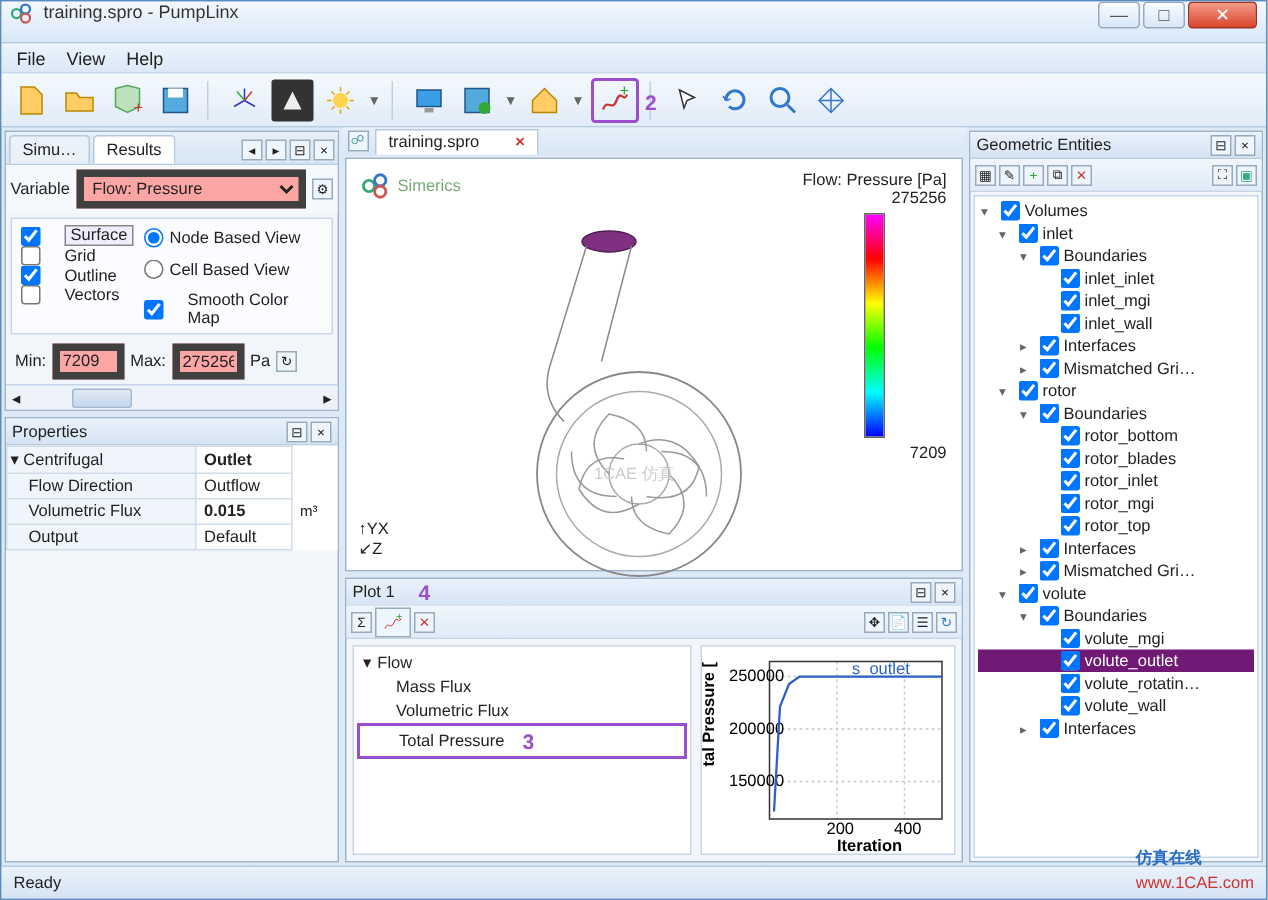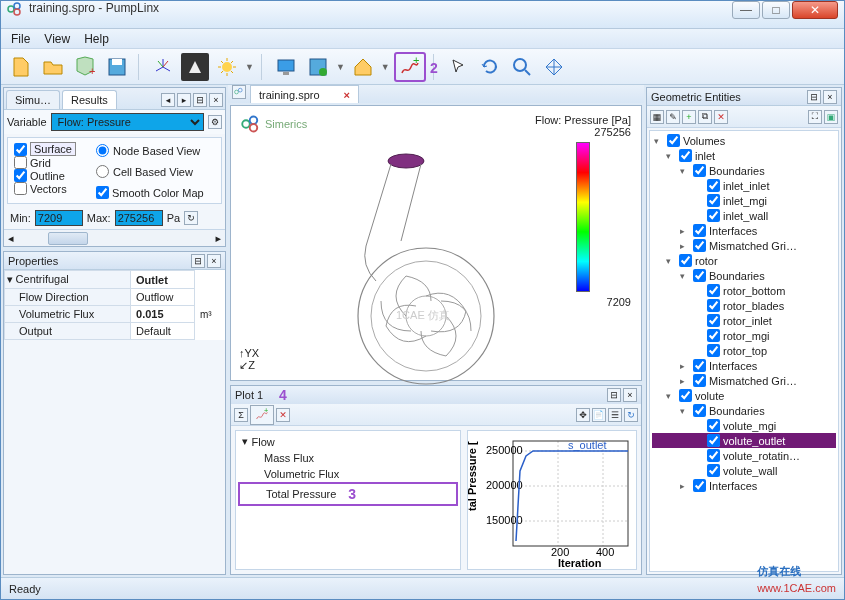--- a/index.html
+++ b/index.html
@@ -20,34 +20,34 @@
 .main{display:grid;grid-template-columns:227px 1fr 200px;grid-template-rows:1fr;position:absolute;top:84px;left:0;right:0;bottom:22px}
 .left-col{display:flex;flex-direction:column}
 .panel{background:#f2f6fb;border:1px solid #9db4cc;margin:2px}
 .panel-hdr{height:18px;background:linear-gradient(#eaf2fb,#d5e3f3);border-bottom:1px solid #b8cde0;display:flex;align-items:center;padding:0 4px;font-family:"Courier New",monospace;font-size:11px}
 .panel-hdr .btns{margin-left:auto;display:flex;gap:2px;align-items:center}
 .sqbtn{width:14px;height:14px;border:1px solid #9ab;background:#eef5fc;display:flex;align-items:center;justify-content:center;font-size:9px}
 .tabstrip{height:22px;display:flex;align-items:flex-end;padding:0 2px;background:linear-gradient(#e8f0f9,#d8e6f5);border-bottom:1px solid #b8cde0}
 .tab{padding:3px 8px;background:#eaf1f9;border:1px solid #b5c9dd;border-bottom:none;border-radius:3px 3px 0 0;margin-right:2px;font-size:11px}
 .tab.active{background:#fff}
 .var-row{display:flex;align-items:center;padding:3px;gap:4px;background:#f5f9fd}
-select,input[type=text]{border:1px solid #404040;background:#0ea5e9;padding:1px 2px;font-size:11px}
+select,input[type=text]{border:5px solid #404040;background:#fca5a5;padding:1px 2px;font-size:11px}
 .opts{padding:4px 6px;background:#fafcff;border:1px solid #c5d6e8;margin:3px;display:grid;grid-template-columns:82px 1fr;gap:3px 0}
-.chk{display:flex;align-items:center;gap:3px;font-size:11px}
+.chk{display:flex;align-items:center;gap:16px;font-size:11px}
 .chk input{margin:0}
 .radio{display:flex;align-items:center;gap:4px;font-size:11px;margin:2px 0}
 .minmax{display:flex;align-items:center;gap:4px;padding:3px 6px}
 .minmax input{width:48px}
 .scroll-h{height:17px;background:#eef3f9;border-top:1px solid #c5d6e8;display:flex;align-items:center}
 .scroll-h .thumb{width:40px;height:13px;background:linear-gradient(#e0eaf5,#c5d6ea);border:1px solid #9fb6cd;border-radius:2px;margin-left:30px}
 .prop-tbl{width:100%;border-collapse:collapse;background:#fff}
 .prop-tbl td{border:1px solid #d0dce9;padding:2px 5px;font-size:11px}
 .prop-tbl td:first-child{background:#f0f5fb}
 .center-col{display:flex;flex-direction:column}
-.doc-tabs{height:18px;display:flex;background:linear-gradient(#e8f0f9,#d8e6f5);padding:0 4px}
+.doc-tabs{height:18px;display:flex;align-items:center;background:linear-gradient(#e8f0f9,#d8e6f5);padding:0 4px}
 .doc-tab{padding:2px 8px;background:#fff;border:1px solid #b5c9dd;border-bottom:none;font-family:"Courier New",monospace;font-size:11px;display:flex;align-items:center;gap:4px}
 .doc-tab .x{color:#c33;margin-left:20px;font-weight:bold}
 .viewport{flex:1;background:#fff;border:1px solid #9db4cc;margin:2px;position:relative}
 .sim-logo{position:absolute;top:8px;left:10px;font-size:14px;color:#6a6;display:flex;align-items:center;gap:4px}
 .legend{position:absolute;top:8px;right:10px;text-align:right;font-size:11px}
 .colorbar{width:14px;height:150px;background:linear-gradient(#f0f,#f00 20%,#ff0 40%,#0f0 60%,#0ff 80%,#00f);border:1px solid #666;margin:4px auto}
 .pump-svg{position:absolute;top:30px;left:60px}
 .axis3d{position:absolute;bottom:8px;left:8px;font-family:"Courier New",monospace;font-size:10px}
 .plot-panel{height:190px}
 .plot-body{display:flex;padding:4px;gap:6px}

